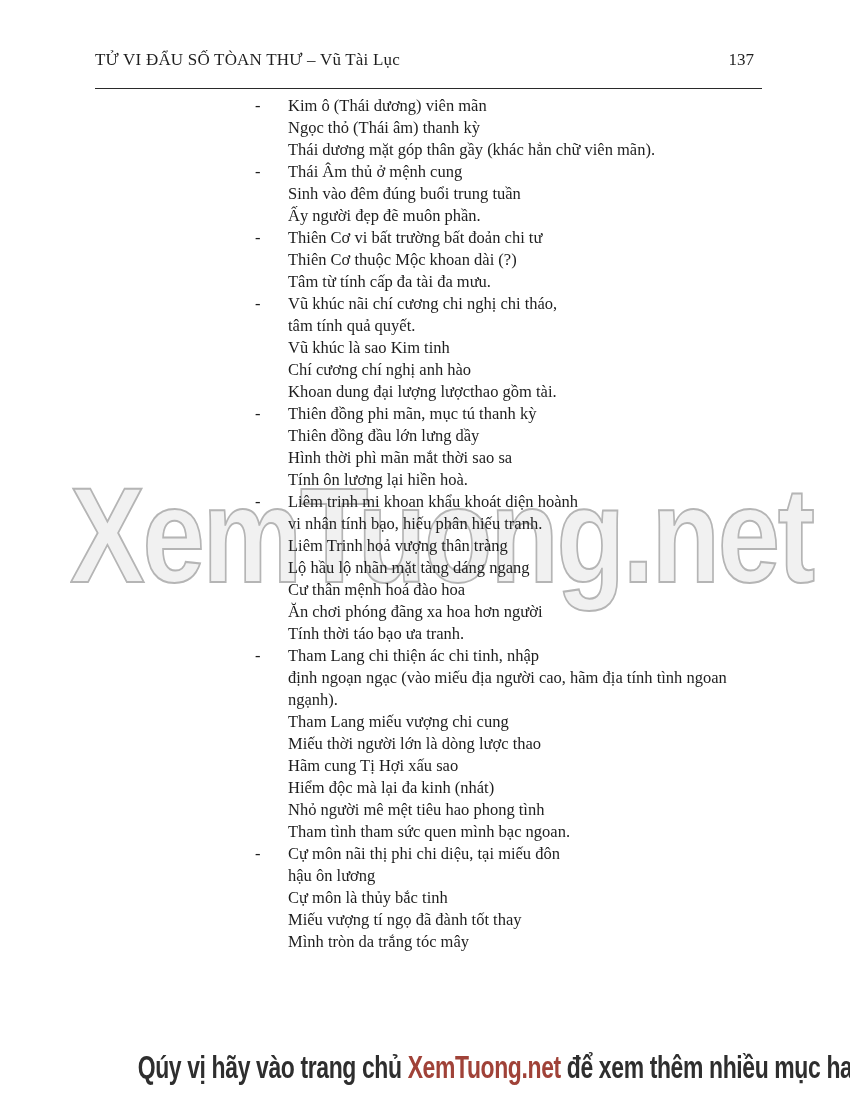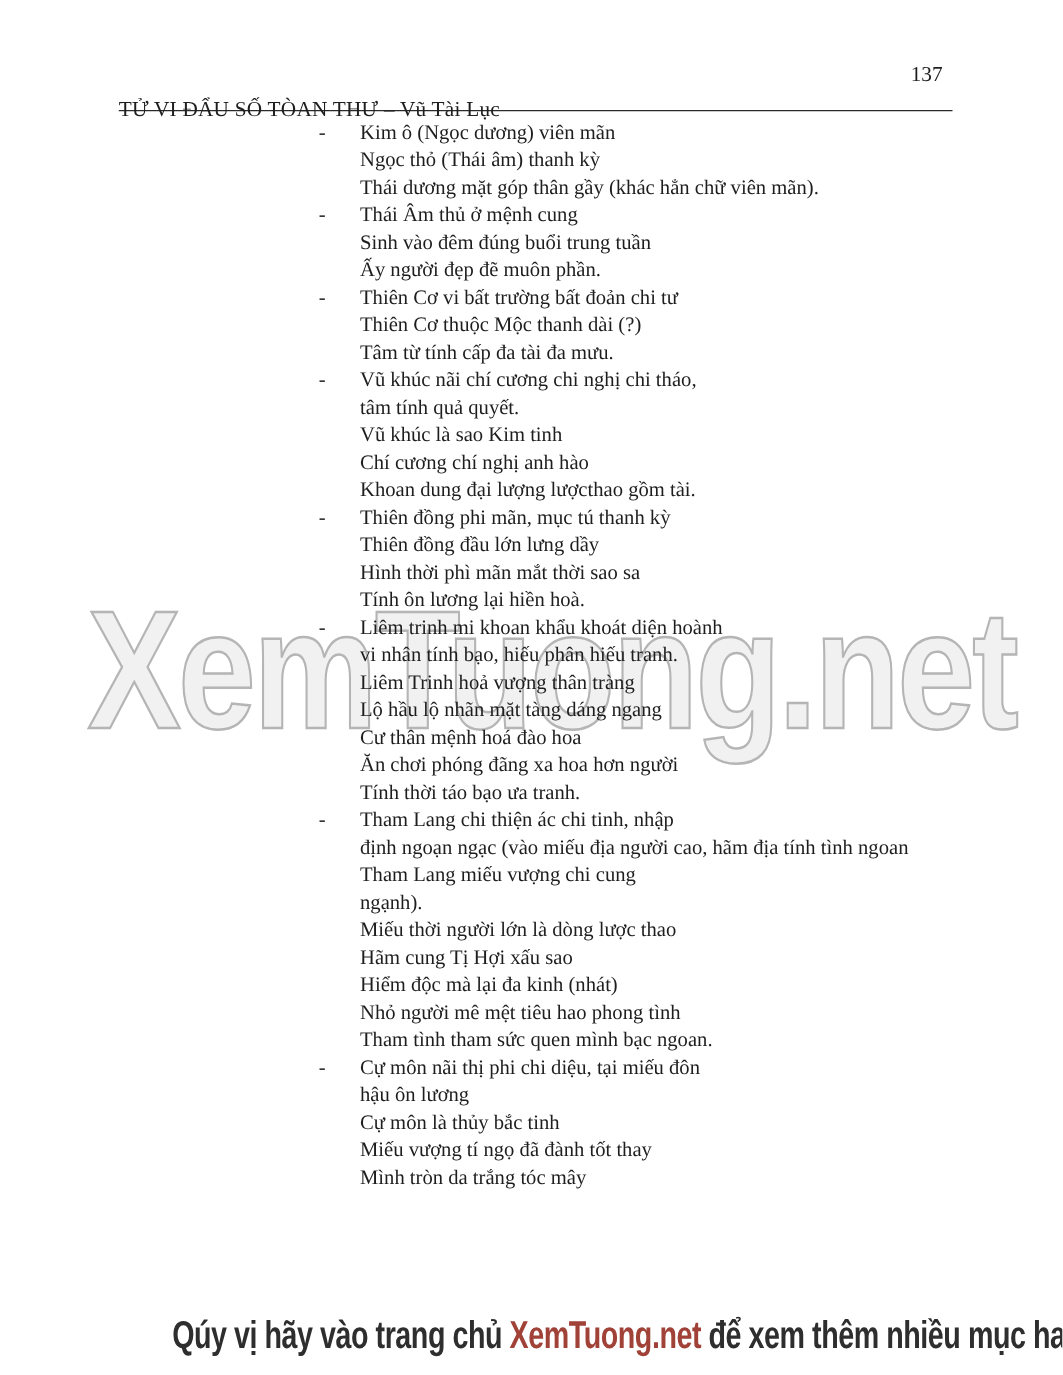--- a/index.html
+++ b/index.html
@@ -33,21 +33,21 @@
     position:absolute;
     left:95px;right:88px;top:50px;
     height:38px;
     border-bottom:1.5px solid #2a2a2a;
     display:flex;
     justify-content:space-between;
     align-items:flex-start;
     font-size:17px;
     z-index:2;
   }
-  .header .title{letter-spacing:0.2px;margin-top:28px;}
+  .header .title{letter-spacing:0.2px;}
   .header .pagenum{padding-right:8px;text-align:center;}
   
   .content{
     position:absolute;
     left:0;top:95px;
     width:100%;
     z-index:1;
   }
   .line{
     display:flex;
@@ -88,21 +88,21 @@
   <div class="watermark">XemTuong.net</div>
 
   <div class="header">
     <span class="title">TỬ VI ĐẨU SỐ TÒAN THƯ – Vũ Tài Lục</span>
     <span class="pagenum">137</span>
   </div>
 
   <div class="content" id="lines">
     <div class="line">
       <span class="dash">-</span>
-      <span class="txt">Kim ô (Ngọc dương) viên mãn</span>
+      <span class="txt">Kim ô (Thái dương) viên mãn</span>
     </div>
 
     <div class="line">
       <span class="dash"></span>
       <span class="txt">Ngọc thỏ (Thái âm) thanh kỳ</span>
     </div>
 
     <div class="line">
       <span class="dash"></span>
       <span class="txt">Thái dương mặt góp thân gầy (khác hẳn chữ viên mãn).</span>
@@ -123,21 +123,21 @@
       <span class="txt">Ấy người đẹp đẽ muôn phần.</span>
     </div>
 
     <div class="line">
       <span class="dash">-</span>
       <span class="txt">Thiên Cơ vi bất trường bất đoản chi tư</span>
     </div>
 
     <div class="line">
       <span class="dash"></span>
-      <span class="txt">Thiên Cơ thuộc Mộc thanh dài (?)</span>
+      <span class="txt">Thiên Cơ thuộc Mộc khoan dài (?)</span>
     </div>
 
     <div class="line">
       <span class="dash"></span>
       <span class="txt">Tâm từ tính cấp đa tài đa mưu.</span>
     </div>
 
     <div class="line">
       <span class="dash">-</span>
       <span class="txt">Vũ khúc nãi chí cương chi nghị chi tháo,</span>
@@ -228,26 +228,26 @@
     </div>
 
 
     <div class="line">
       <span class="dash"></span>
       <span class="txt">định ngoạn ngạc (vào miếu địa người cao, hãm địa tính tình ngoan</span>
     </div>
 
     <div class="line">
       <span class="dash"></span>
+      <span class="txt">ngạnh).</span>
+    </div>
+
+    <div class="line">
+      <span class="dash"></span>
       <span class="txt">Tham Lang miếu vượng chi cung</span>
-    </div>
-
-    <div class="line">
-      <span class="dash"></span>
-      <span class="txt">ngạnh).</span>
     </div>
 
     <div class="line">
       <span class="dash"></span>
       <span class="txt">Miếu thời người lớn là dòng lược thao</span>
     </div>
 
     <div class="line">
       <span class="dash"></span>
       <span class="txt">Hãm cung Tị Hợi xấu sao</span>

